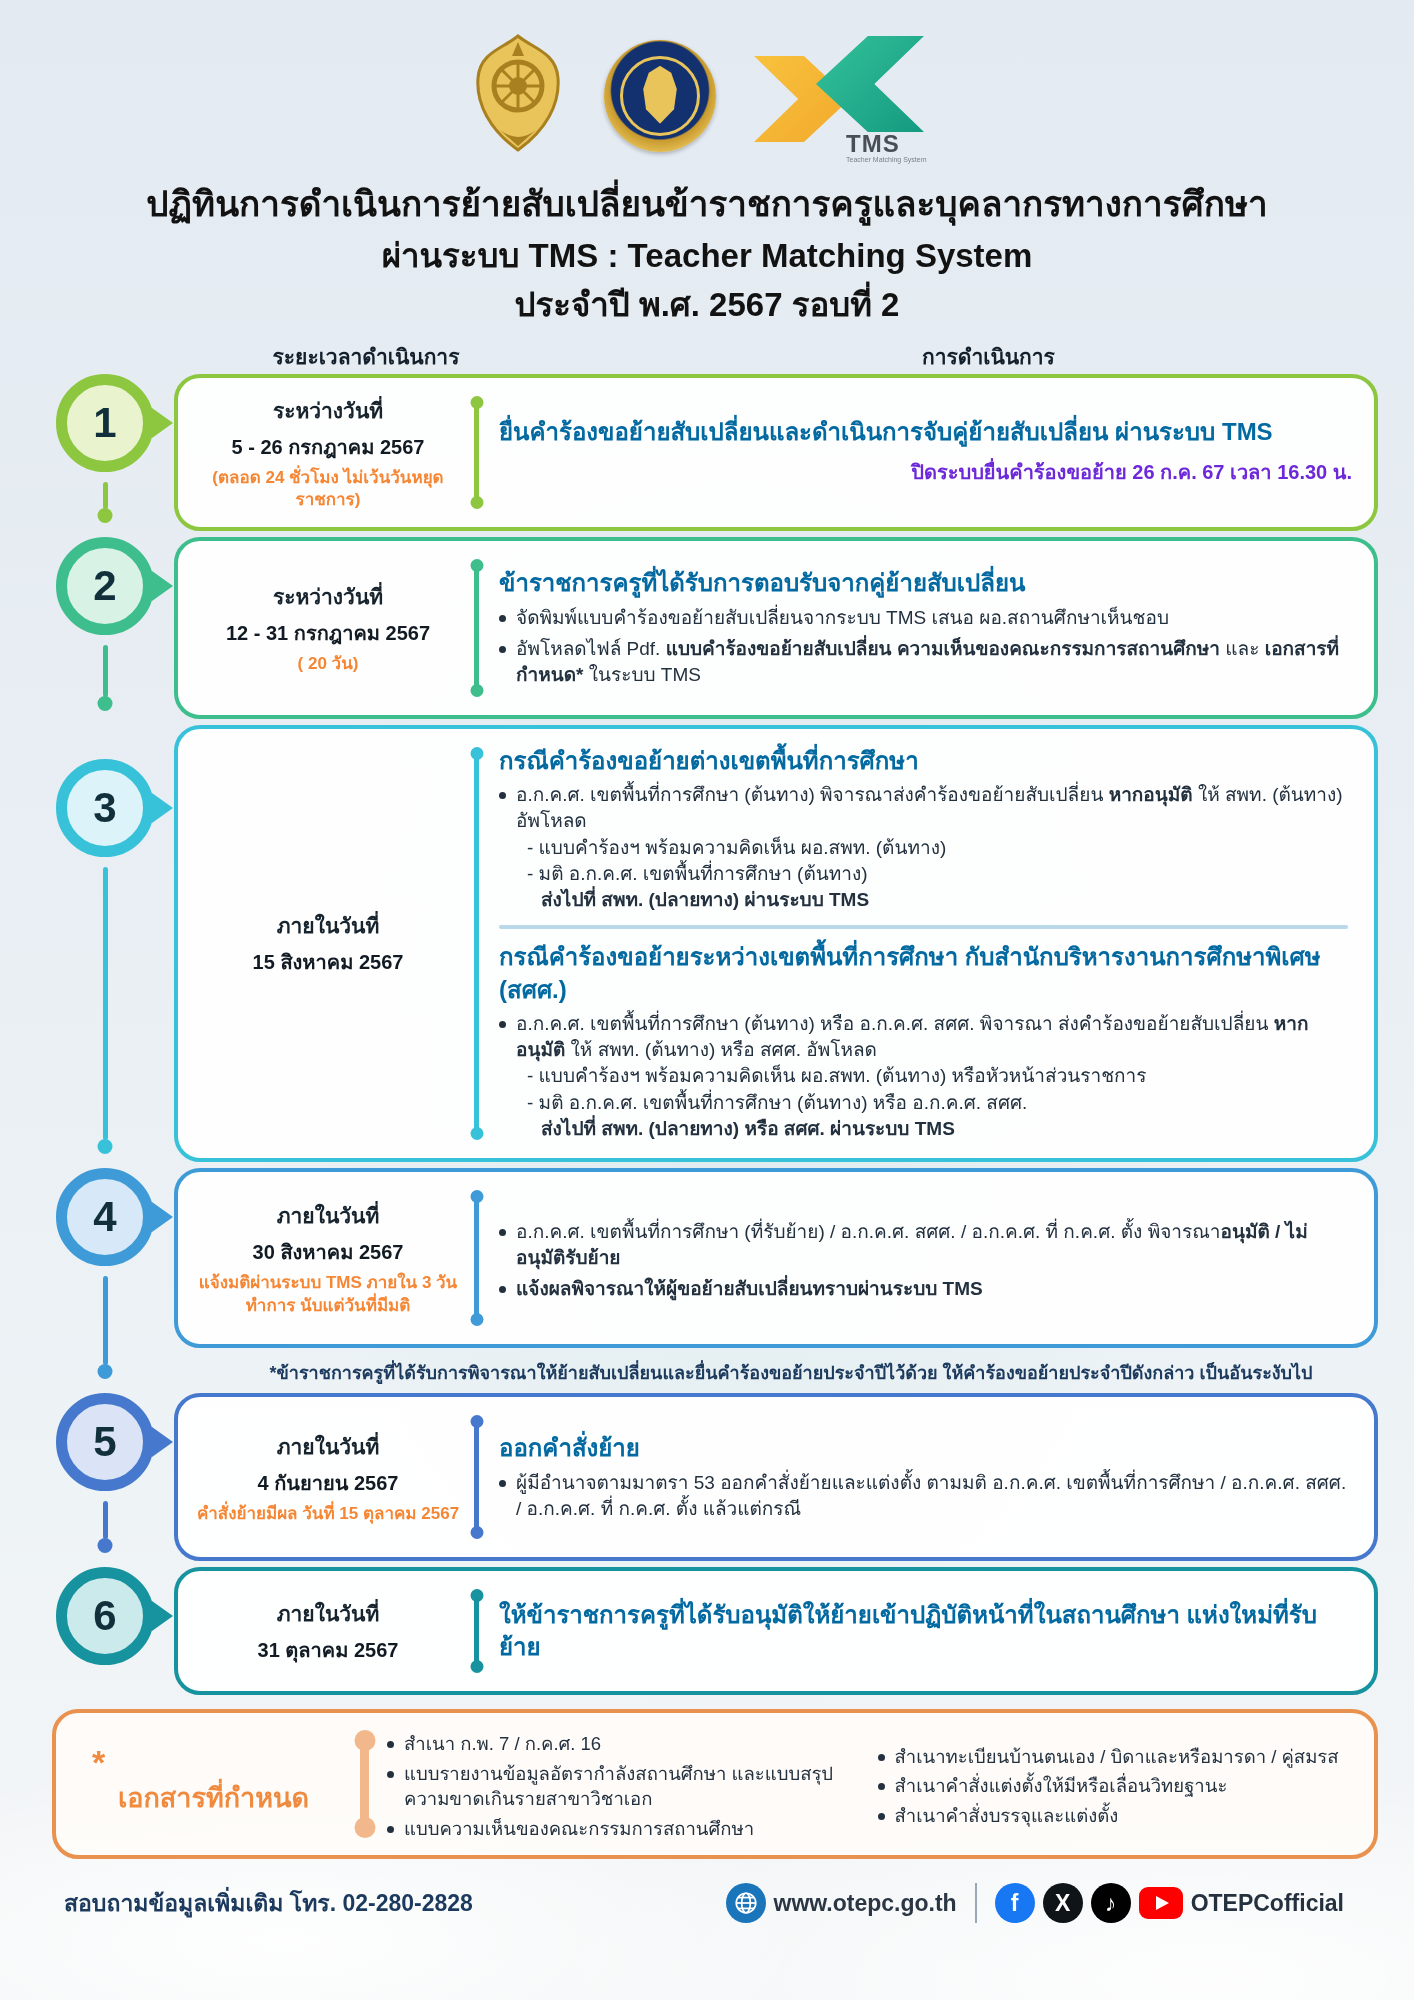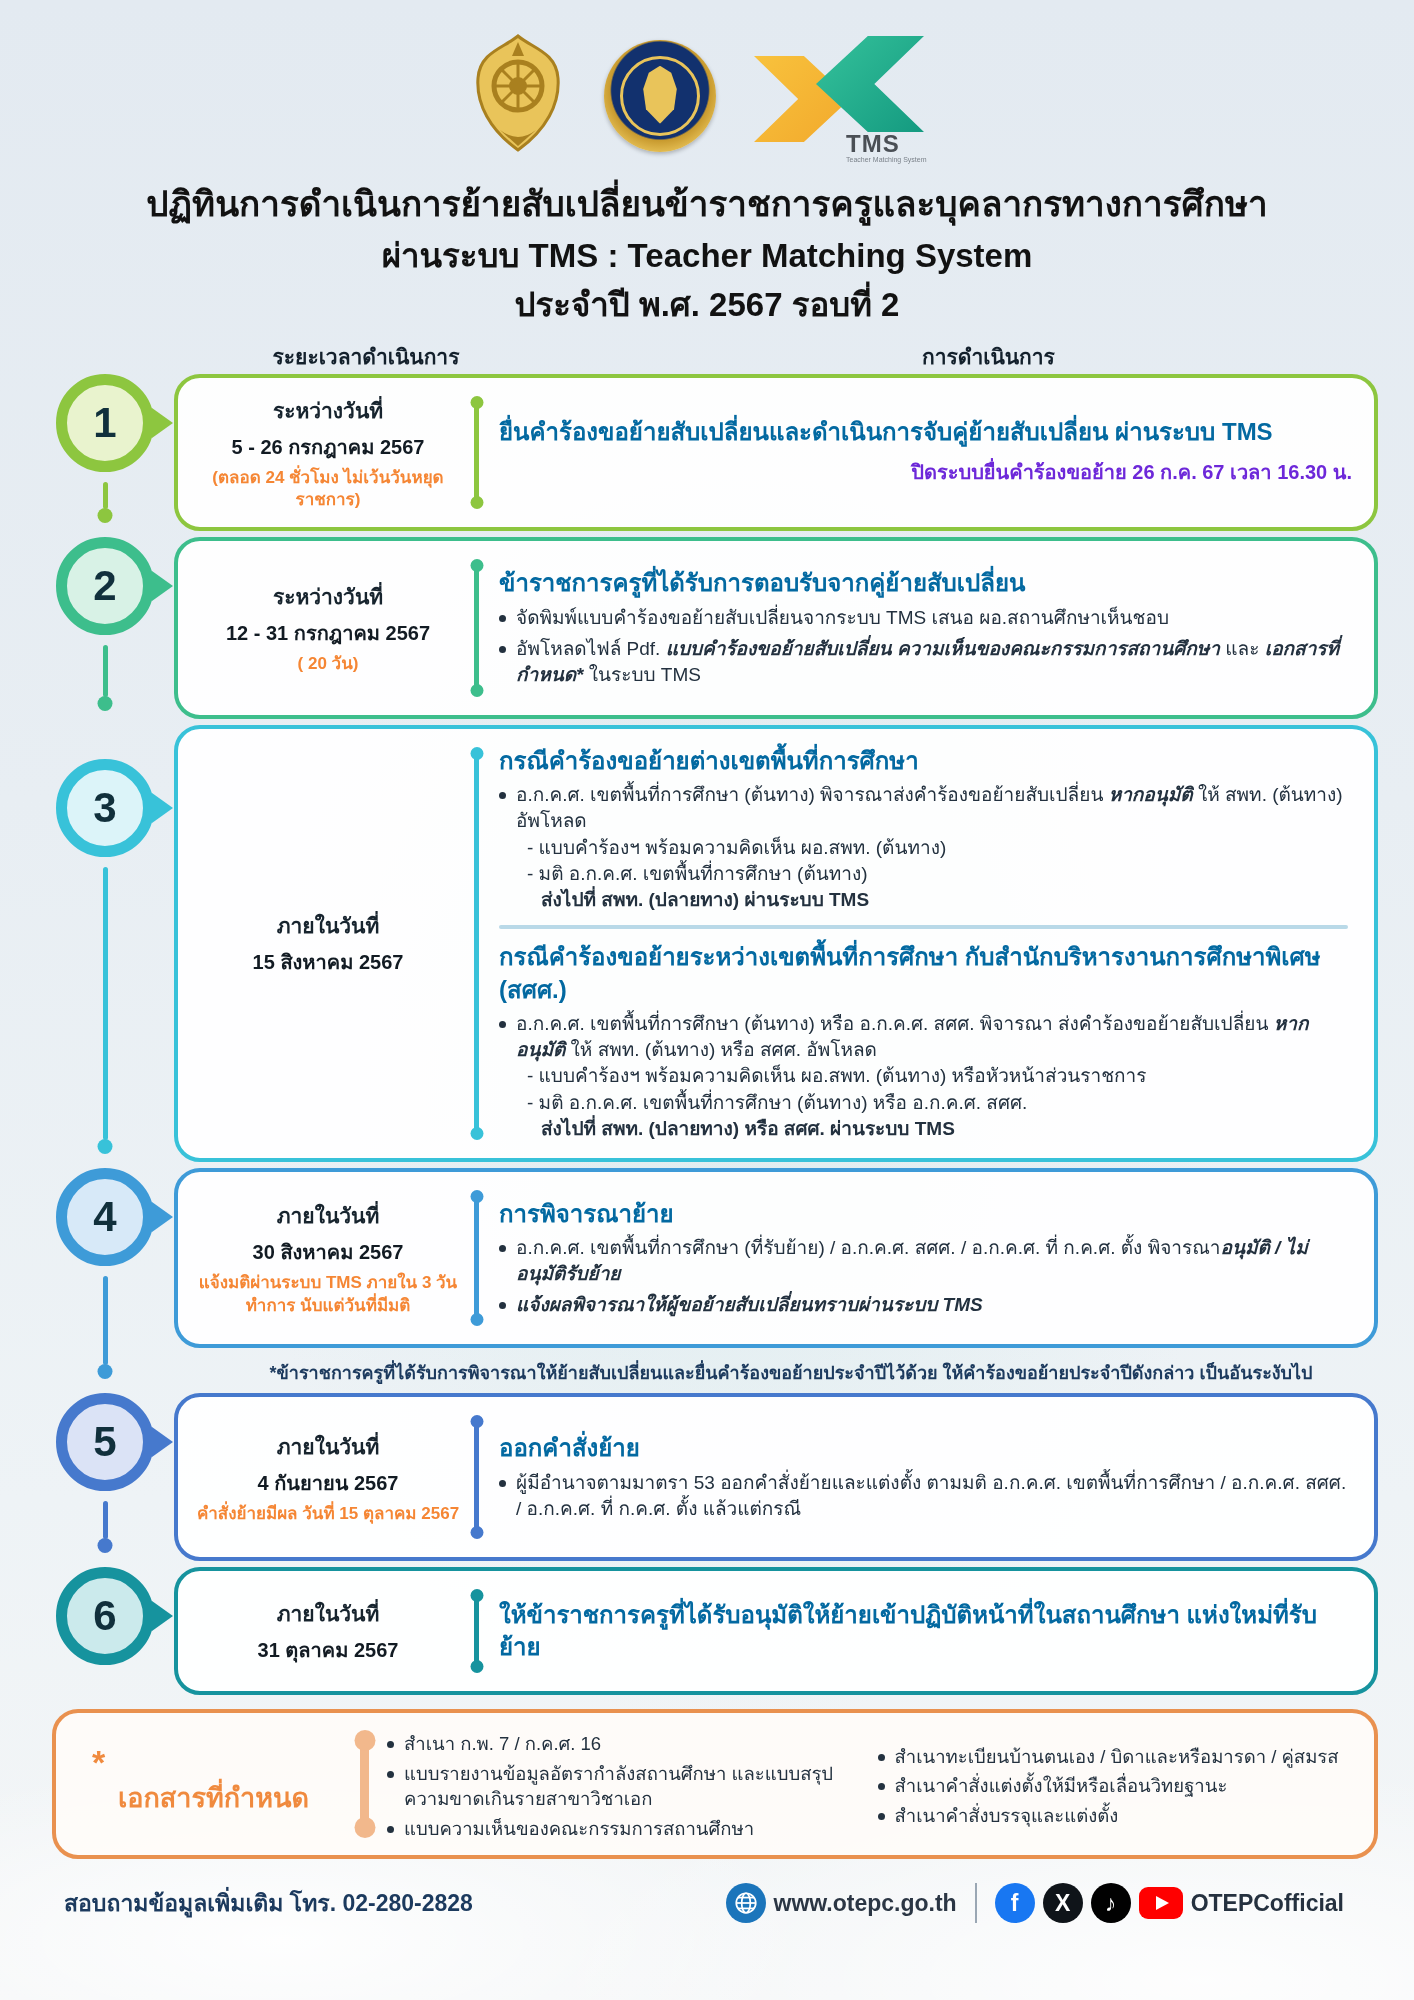--- a/index.html
+++ b/index.html
@@ -47,21 +47,21 @@
   .vbar{width:5px;background:var(--c);border-radius:3px;align-self:stretch;margin:10px 20px 10px 4px;position:relative;flex-shrink:0;}
   .vbar::before,.vbar::after{content:"";position:absolute;left:50%;transform:translateX(-50%);width:13px;height:13px;border-radius:50%;background:var(--c);}
   .vbar::before{top:-4px;} .vbar::after{bottom:-4px;}
   .content{flex:1;display:flex;flex-direction:column;justify-content:center;padding:4px 0;}
   .h1{font-size:24px;font-weight:800;color:#0369a1;line-height:1.35;}
   .body-txt{font-size:19px;line-height:1.38;color:#23313f;}
   .bullet{display:flex;gap:10px;margin-top:5px;}
   .bullet .dot{flex-shrink:0;width:7px;height:7px;border-radius:50%;background:#23313f;margin-top:10px;}
   .sub{padding-left:28px;}
   .sendline{padding-left:42px;font-weight:800;}
-  .bseg{font-weight:800;font-style:italic;}
+  .bseg{font-weight:800;}
   .deadline{margin-top:8px;text-align:right;font-size:20px;font-weight:700;color:#6d28d9;}
   .case-divider{height:4px;background:#b9d9e8;border-radius:2px;margin:12px 4px 12px 0;}
   .note4{margin:10px 0 0 30px;font-size:18px;font-weight:600;color:#1c3a5e;text-align:center;}
   
   .docsrow{display:flex;margin-top:6px;}
   .docsbox{margin-left:16px;flex:1;border:4px solid #e9914f;border-radius:26px;background:rgba(255,252,248,.9);display:flex;align-items:center;padding:14px 24px;gap:18px;}
   .docslabel{width:250px;flex-shrink:0;color:#f08a3e;position:relative;padding-left:12px;}
   .docslabel .star{font-size:34px;font-weight:800;display:block;line-height:.8;}
   .docslabel .txt{font-size:27px;font-weight:800;display:block;margin-left:26px;}
   .docsbar{width:9px;background:#f2b88c;border-radius:5px;height:96px;position:relative;flex-shrink:0;}
@@ -217,21 +217,20 @@
       </div>
       <div class="boxwrap">
         <div class="box" style="min-height:148px;">
           <div class="datecol">
             <div class="dlabel">ภายในวันที่</div>
             <div class="dbig">30 สิงหาคม 2567</div>
             <div class="dnote">แจ้งมติผ่านระบบ TMS ภายใน 3 วันทำการ นับแต่วันที่มีมติ</div>
           </div>
           <div class="vbar"></div>
           <div class="content">
-            <div class="h1">การพิจารณาย้าย</div>
             <div class="bullet">
                 <span class="dot"></span>
                 <span class="body-txt"><span>อ.ก.ค.ศ. เขตพื้นที่การศึกษา (ที่รับย้าย) / อ.ก.ค.ศ. สศศ. / อ.ก.ค.ศ. ที่ ก.ค.ศ. ตั้ง พิจารณา</span><span class="bseg">อนุมัติ / ไม่อนุมัติรับย้าย</span></span>
               </div>
             <div class="bullet">
                 <span class="dot"></span>
                 <span class="body-txt"><span class="bseg">แจ้งผลพิจารณาให้ผู้ขอย้ายสับเปลี่ยนทราบผ่านระบบ TMS</span></span>
               </div>
           </div>
         </div>

